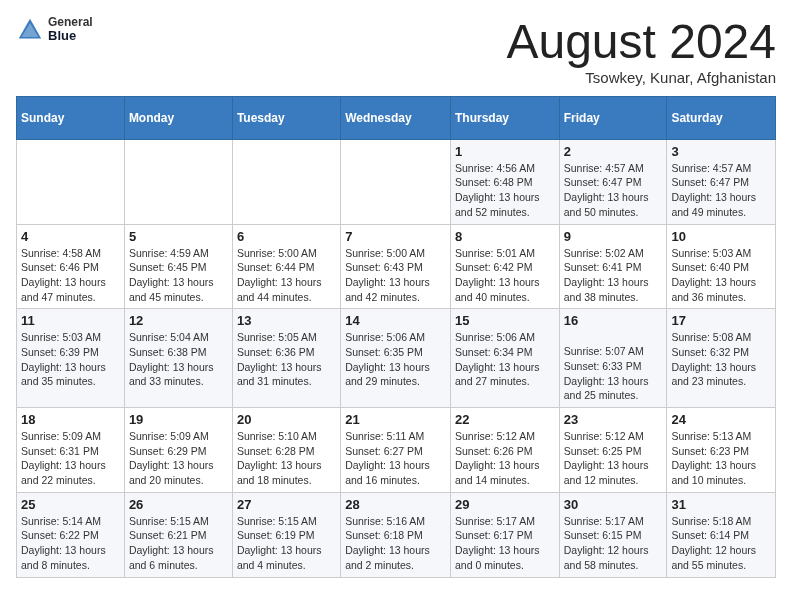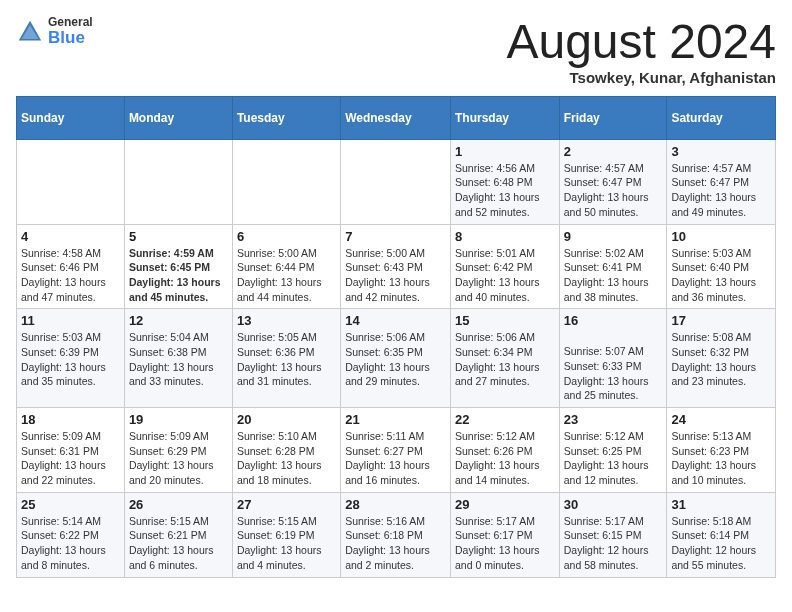--- a/index.html
+++ b/index.html
@@ -25,40 +25,40 @@
       display: flex;
       flex-direction: column;
       line-height: 1.1;
     }
     .logo-general {
       font-size: 12px;
       font-weight: bold;
       color: #333;
     }
     .logo-blue {
-      font-size: 17px;
+      font-size: 13px;
       font-weight: bold;
-      color: #3b82f6;
+      color: #0f172a;
     }
     .logo-icon {
       width: 28px;
       height: 28px;
     }
     .title-block {
       text-align: right;
     }
     .title-block h1 {
       font-size: 48px;
       font-weight: normal;
       color: #222;
       line-height: 1.1;
     }
     .title-block h2 {
       font-size: 15px;
-      font-weight: bold;
+      font-weight: normal;
       color: #333;
     }
     table {
       width: 100%;
       border-collapse: collapse;
       font-size: 11px;
     }
     thead tr th {
       background: #3a7bbf;
       color: #fff;
@@ -157,21 +157,21 @@
       <tr>
         <td>
           <div class="day-num">4</div>
           <div class="day-info" style="white-space: pre-line;">Sunrise: 4:58 AM
 Sunset: 6:46 PM
 Daylight: 13 hours
 and 47 minutes.</div>
         </td>
         <td>
           <div class="day-num">5</div>
-          <div class="day-info" style="white-space: pre-line; font-weight: bold;">Sunrise: 4:59 AM
+          <div class="day-info" style="white-space: pre-line;">Sunrise: 4:59 AM
 Sunset: 6:45 PM
 Daylight: 13 hours
 and 45 minutes.</div>
         </td>
         <td>
           <div class="day-num">6</div>
           <div class="day-info" style="white-space: pre-line;">Sunrise: 5:00 AM
 Sunset: 6:44 PM
 Daylight: 13 hours
 and 44 minutes.</div>

